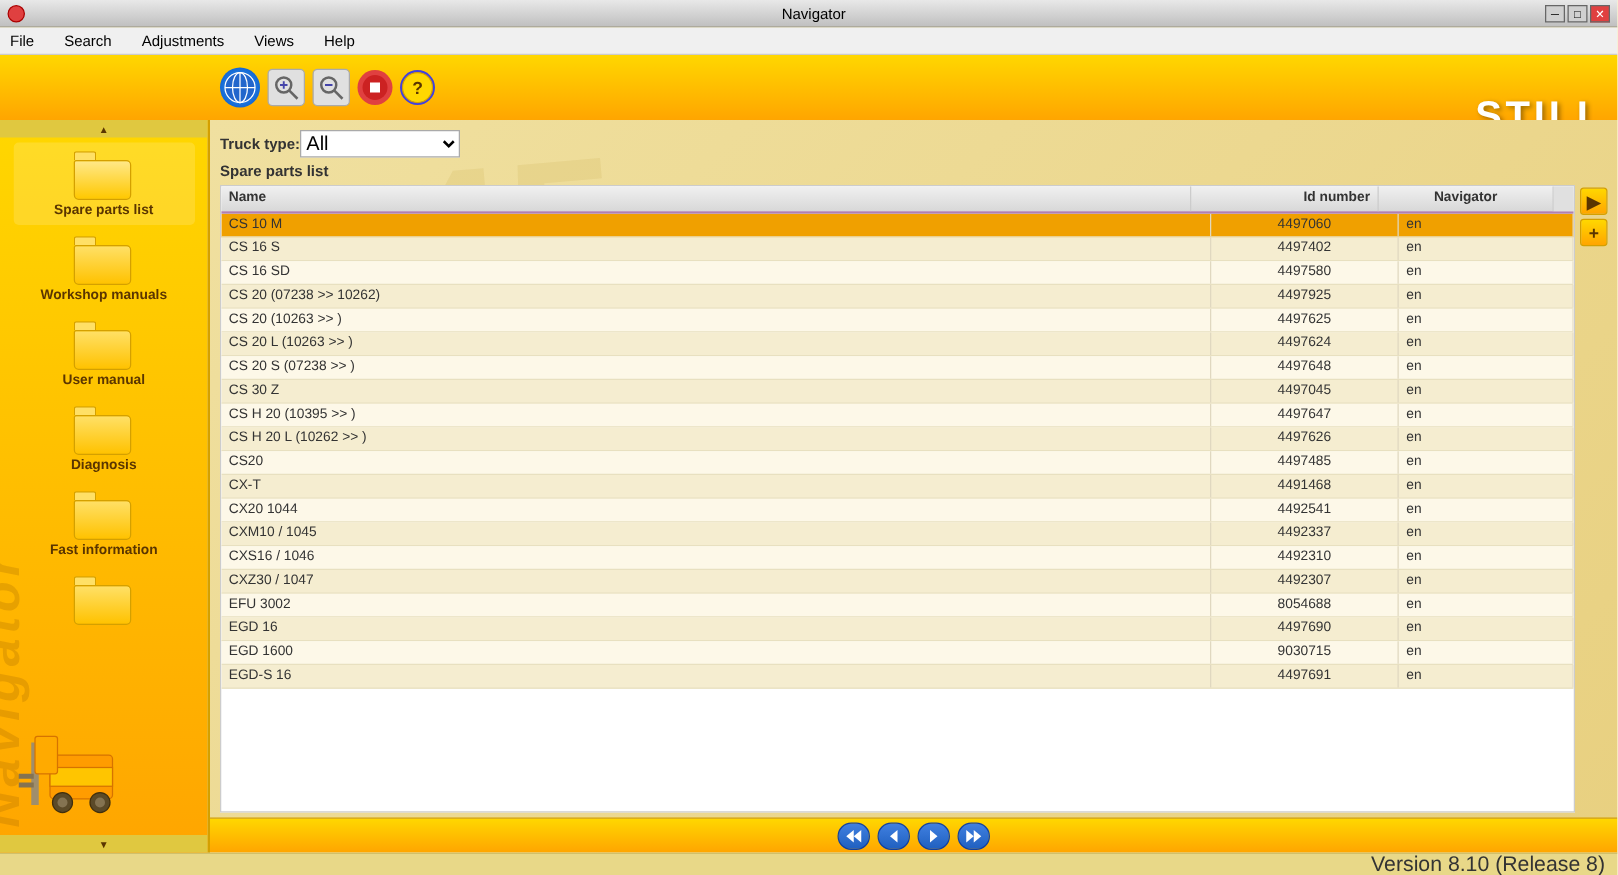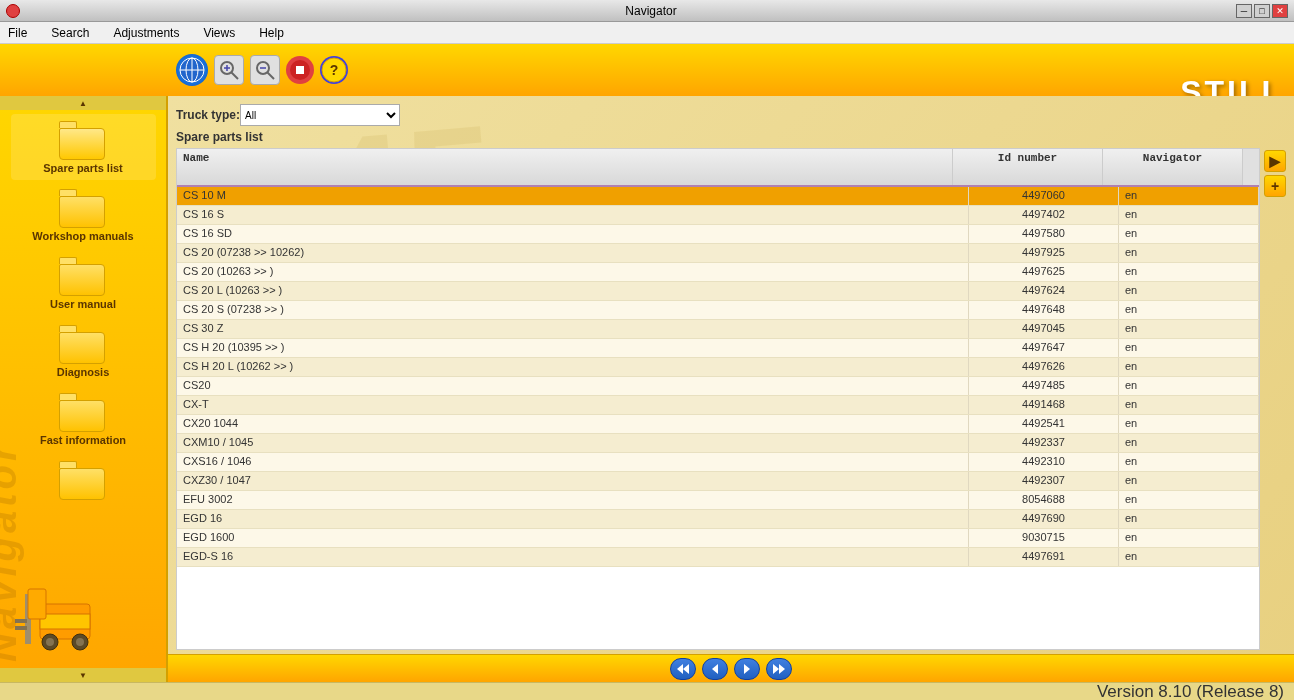--- a/index.html
+++ b/index.html
@@ -97,25 +97,24 @@
       overflow: hidden;
       position: relative; z-index: 1;
       background: white;
     }
 
     
     .table-header {
       display: flex;
       background: linear-gradient(to bottom, #f0f0f0, #d8d8d8);
       border-bottom: 2px solid #b080b0;
-      height: 38px;
-      font-family: Liberation Mono, monospace;
+      height: 22px;
     }
     .th-name { flex: 1; padding: 3px 6px; border-right: 1px solid #ccc; font-weight: bold; font-size: 11px; color: #333; }
-    .th-id { width: 150px; padding: 3px 6px; border-right: 1px solid #ccc; font-weight: bold; font-size: 11px; color: #333; text-align: center; }
+    .th-id { width: 150px; padding: 3px 6px; border-right: 1px solid #ccc; font-weight: bold; font-size: 11px; color: #333; text-align: right; }
     .th-lang { width: 140px; padding: 3px 6px; border-right: 1px solid #ccc; font-weight: bold; font-size: 11px; color: #333; text-align: center; }
     .th-scroll { width: 16px; background: #e0e0e0; }
 
     
     .table-body {
       height: calc(100% - 22px);
       overflow-y: auto;
     }
     .table-body::-webkit-scrollbar { width: 16px; }
     .table-body::-webkit-scrollbar-track { background: #f0f0f0; }
@@ -356,21 +355,21 @@
 
     <div style="position:absolute; top:10px; left:0; right:0; bottom:0; pointer-events:none; z-index:0; overflow:hidden; opacity:0.15;">
       <div style="position:absolute; top:-10px; left:150px; font-size:160px; font-weight:bold; color:#c0a040; transform:rotate(-5deg);">45</div>
       <div style="position:absolute; top:80px; left:400px; font-size:130px; font-weight:bold; color:#c0a040; transform:rotate(8deg);">43</div>
       <div style="position:absolute; top:200px; left:80px; font-size:140px; font-weight:bold; color:#c0a040; transform:rotate(-3deg);">37</div>
       <div style="position:absolute; top:150px; left:600px; font-size:120px; font-weight:bold; color:#c0a040; transform:rotate(5deg);">38</div>
     </div>
 
     <div style="display:flex; align-items:center; padding: 8px 8px 4px 8px; gap:0; position:relative; z-index:1;">
       <label style="font-size:12px; font-weight:bold; color:#333;">Truck type:</label>
-      <select style="width:160px; height:22px; border:1px solid #aaa; background:white; font-size:10px;">
+      <select style="width:128px; height:22px; border:1px solid #aaa; background:white; font-size:16px;">
         <option>All</option>
       </select>
     </div>
 
     <div style="padding: 0 8px 4px 8px; position:relative; z-index:1;">
       <span style="font-size:12px; font-weight:bold; color:#333;">Spare parts list</span>
     </div>
 
     <div style="flex:1; display:flex; padding: 0 8px 4px 8px; gap:4px; position:relative; z-index:1; min-height:0;">
 

